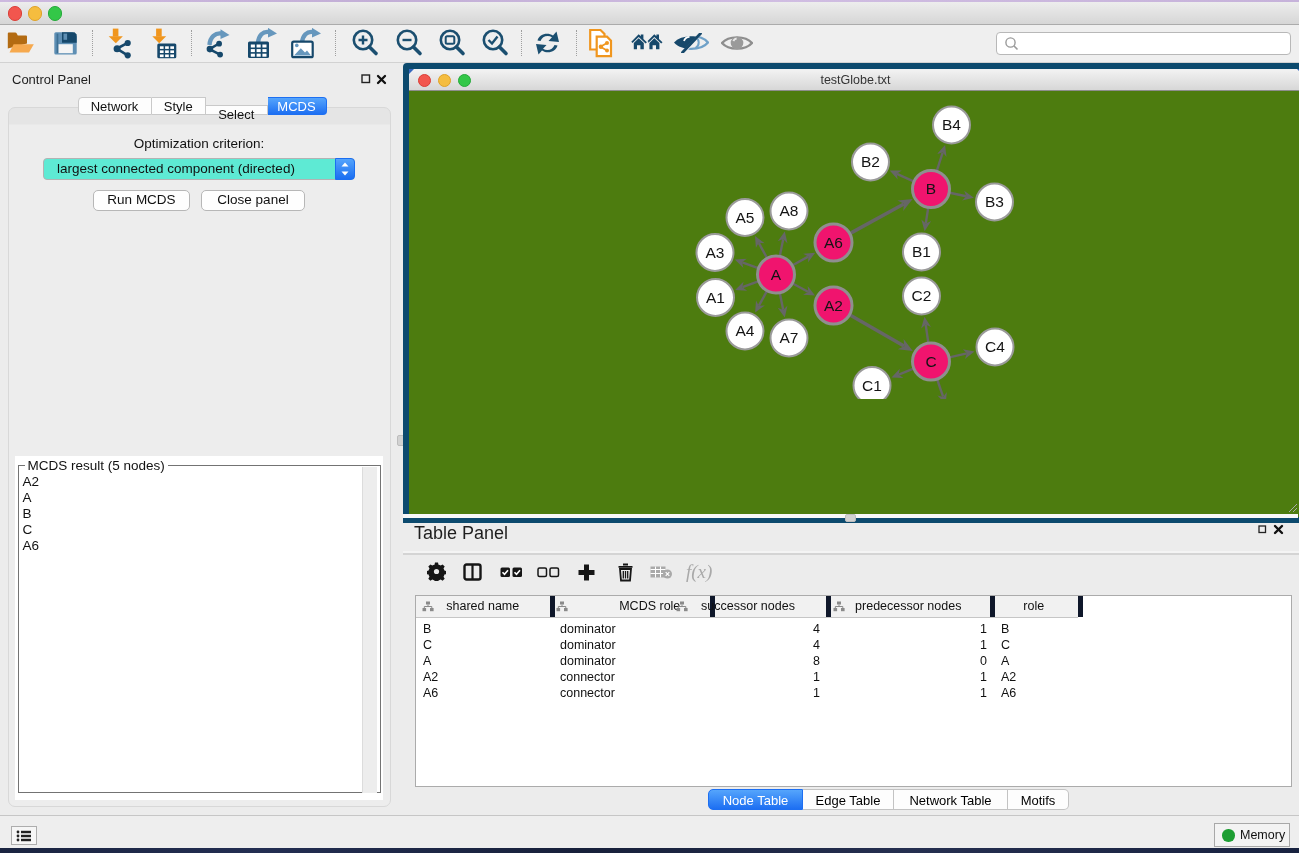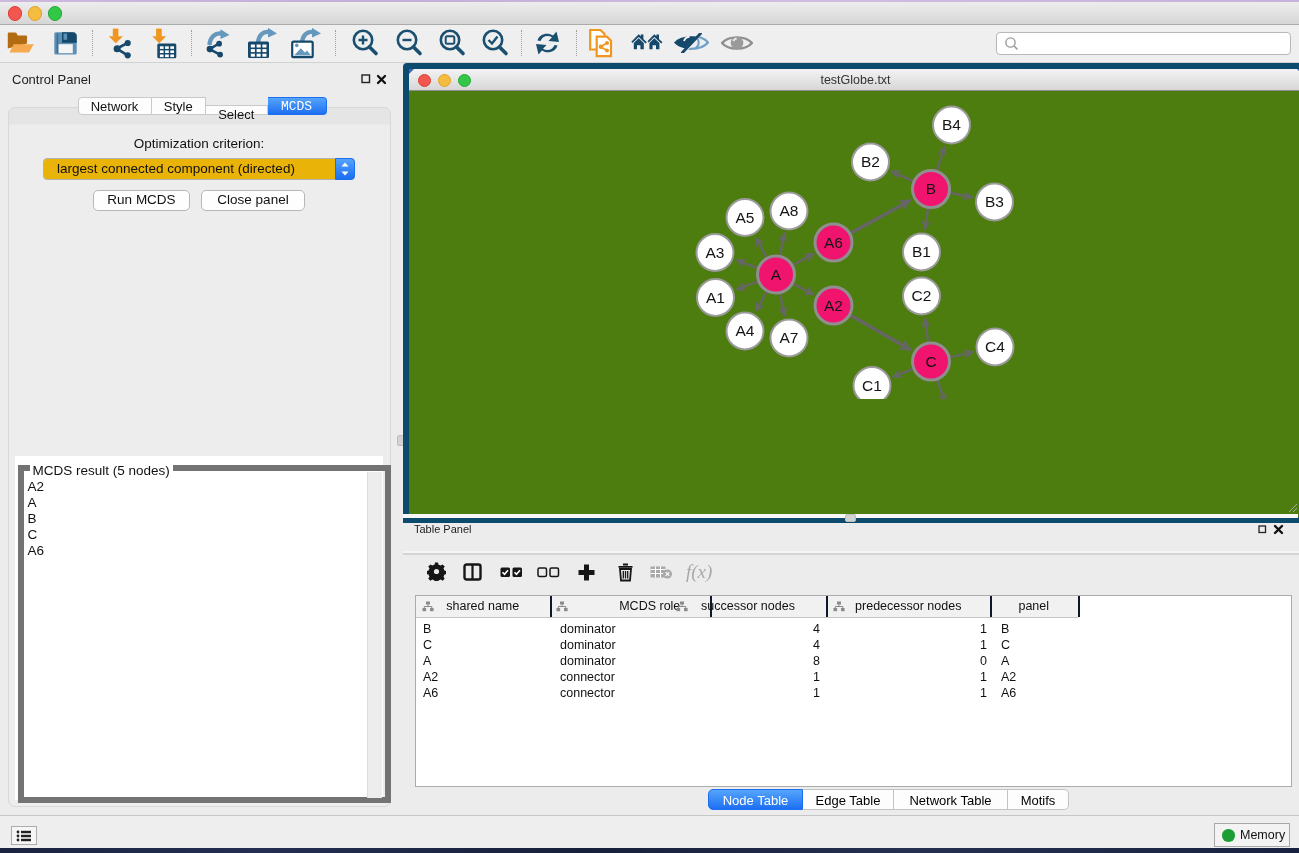--- a/index.html
+++ b/index.html
@@ -10,41 +10,41 @@
   .apptitle{width:1299px;text-align:center;top:7px;left:0;font-size:13px;color:#3c3c3c;}
   .toolbar{left:0;top:25px;width:1299px;height:37px;background:#efefef;border-bottom:1px solid #d2d2d2;}
   .sep{top:5px;width:0;height:26px;border-left:1px dotted #9f9f9f;}
   .searchbox{left:996px;top:7px;width:293px;height:21px;background:#fff;border:1px solid #b8b8b8;border-radius:4px;}
   
   .cp-title{left:12px;top:72px;font-size:13px;color:#1e1e1e;}
   .panelbox{left:8px;top:107px;width:381px;height:698px;background:linear-gradient(#e5e5e5 0px,#e5e5e5 16px,#ededed 17px);border:1px solid #d8d8d8;border-radius:7px;}
   .tabs{left:77.5px;top:96.5px;height:18px;display:flex;font-size:13px;}
   .tab{background:#fdfdfd;border:1px solid #c9c9c9;border-left:none;color:#111;text-align:center;line-height:18px;}
   .tab.first{border-left:1px solid #c9c9c9;border-radius:4px 0 0 4px;}
-  .tab.sel{background:linear-gradient(#55a5fc,#1d6ff2);color:#fff;border-color:#1d6ff2;border-radius:0 4px 4px 0;font-family:Liberation Mono, monospace;}
+  .tab.sel{background:linear-gradient(#55a5fc,#1d6ff2);color:#fff;border-color:#1d6ff2;border-radius:0 4px 4px 0;}
   .optlabel{left:8px;top:136px;width:382px;text-align:center;font-size:13.5px;color:#111;}
-  .dropdown{left:43px;top:158px;width:310px;height:20px;background:#eab308;border:1px solid #b3b3b3;border-radius:4px;}
+  .dropdown{left:43px;top:158px;width:310px;height:20px;background:#5eead4;border:1px solid #b3b3b3;border-radius:4px;}
   .ddtext{left:13px;top:2px;font-size:13.5px;color:#111;}
   .ddbtn{right:-1px;top:-1px;width:18px;height:20px;background:linear-gradient(#54a4fc,#1b6ef1);border-radius:0 4px 4px 0;border:1px solid #1b6ef1;}
   .btn{height:19px;background:#fefefe;border:1px solid #b7b7b7;border-radius:5px;font-size:13.5px;color:#111;text-align:center;line-height:18px;}
   .resultbox{left:15px;top:456px;width:368px;height:344px;background:#fff;}
-  .fieldset{left:2.5px;top:8.5px;width:361px;height:326.5px;border:6px solid #737373;}
+  .fieldset{left:2.5px;top:8.5px;width:361px;height:326.5px;border:1px solid #737373;}
   .fslabel{left:6px;top:-8px;background:#fff;padding:0 3px;font-size:13.5px;color:#111;}
   .fsitems{left:4px;top:8px;font-size:13.5px;color:#111;line-height:16px;}
   .fsscroll{right:3px;top:1px;width:14px;height:326px;background:#ededed;border-left:1px solid #dcdcdc;}
   
   .netwin{left:403px;top:63px;width:893px;height:448px;border:6px solid #0c4a6e;border-radius:4px 4px 0 0;background:#4d7c0f;}
   .nettitle{left:0;top:0;width:100%;height:21px;background:linear-gradient(#f3f3f3,#d7d7d7);border-bottom:1px solid #8d8d8d;border-radius:4px 4px 0 0;}
   .ntl{border-radius:50%;width:11.5px;height:11.5px;top:4.5px;}
   .netname{width:100%;text-align:center;top:4px;font-size:12.5px;color:#333;}
   
-  .tp-title{left:414px;top:523px;font-size:11px;color:#1e1e1e;}
+  .tp-title{left:414px;top:523px;font-size:18px;color:#1e1e1e;}
   .tablebox{left:415px;top:595px;width:875px;height:190px;background:#fff;border:1px solid #ababab;}
   .thead{left:0;top:0;width:662px;height:21px;background:#f1f1f1;border-bottom:1px solid #c6c6c6;font-size:12.5px;color:#111;}
-  .th{position:absolute;top:0;height:21px;border-right:2px solid #0f172a;text-align:center;line-height:21px;}
+  .th{position:absolute;top:0;height:21px;border-right:5px solid #0f172a;text-align:center;line-height:21px;}
   .trow{position:absolute;font-size:12.5px;color:#111;height:16px;line-height:16px;}
   .btabs{left:670px;top:789px;height:21px;display:flex;font-size:13px;}
   .btab{background:#fdfdfd;border:1px solid #c3c3c3;border-left:none;color:#000000;text-align:center;line-height:21px;}
   .btab.sel{background:linear-gradient(#55a5fc,#1d6ff2);color:#fff;border:1px solid #1d6ff2;border-radius:5px 0 0 5px;margin-left:38px;}
   .btab.last{border-radius:0 5px 5px 0;}
   .statusbar{left:0;top:815px;width:1299px;height:33px;background:#eeeeee;border-top:1px solid #c6c6c6;}
   .bottomstrip{left:0;top:848px;width:1299px;height:5px;background:linear-gradient(90deg,#1a2440,#232e52 20%,#17203a 45%,#252f50 70%,#182240);}
   .topstrip{left:0;top:0;width:1299px;height:2px;background:linear-gradient(90deg,#cdb9df,#c2aed6 30%,#d0bde2 60%,#c6b2da);}
 </style>
 </head>
@@ -424,21 +424,21 @@
           <rect x="0.5" y="7" width="3.6" height="3.2" fill="#8a8a8a"></rect>
           <rect x="8" y="7" width="3.6" height="3.2" fill="#8a8a8a"></rect>
           <path d="M6 3.5 V5.5 M2.3 7 V5.5 H9.8 V7" fill="none" stroke="#8a8a8a" stroke-width="1"></path>
         </svg>successor nodes</div>
     <div class="th" style="left:411px;width:162.5px;"><svg width="12" height="11" style="position:absolute;left:6px;top:5px">
           <rect x="4" y="0.5" width="4" height="3" fill="#8a8a8a"></rect>
           <rect x="0.5" y="7" width="3.6" height="3.2" fill="#8a8a8a"></rect>
           <rect x="8" y="7" width="3.6" height="3.2" fill="#8a8a8a"></rect>
           <path d="M6 3.5 V5.5 M2.3 7 V5.5 H9.8 V7" fill="none" stroke="#8a8a8a" stroke-width="1"></path>
         </svg>predecessor nodes</div>
-    <div class="th" style="left:574px;width:87.5px;">panel</div>
+    <div class="th" style="left:574px;width:87.5px;">role</div>
   </div>
 <div class="trow" style="left:7px;top:25px;width:120px;">B</div>
 <div class="trow" style="left:144px;top:25px;width:100px;">dominator</div>
 <div class="trow" style="left:254px;top:25px;width:150px;text-align:right;">4</div>
 <div class="trow" style="left:411px;top:25px;width:160px;text-align:right;">1</div>
 <div class="trow" style="left:585px;top:25px;width:80px;">B</div>
 <div class="trow" style="left:7px;top:41px;width:120px;">C</div>
 <div class="trow" style="left:144px;top:41px;width:100px;">dominator</div>
 <div class="trow" style="left:254px;top:41px;width:150px;text-align:right;">4</div>
 <div class="trow" style="left:411px;top:41px;width:160px;text-align:right;">1</div>

